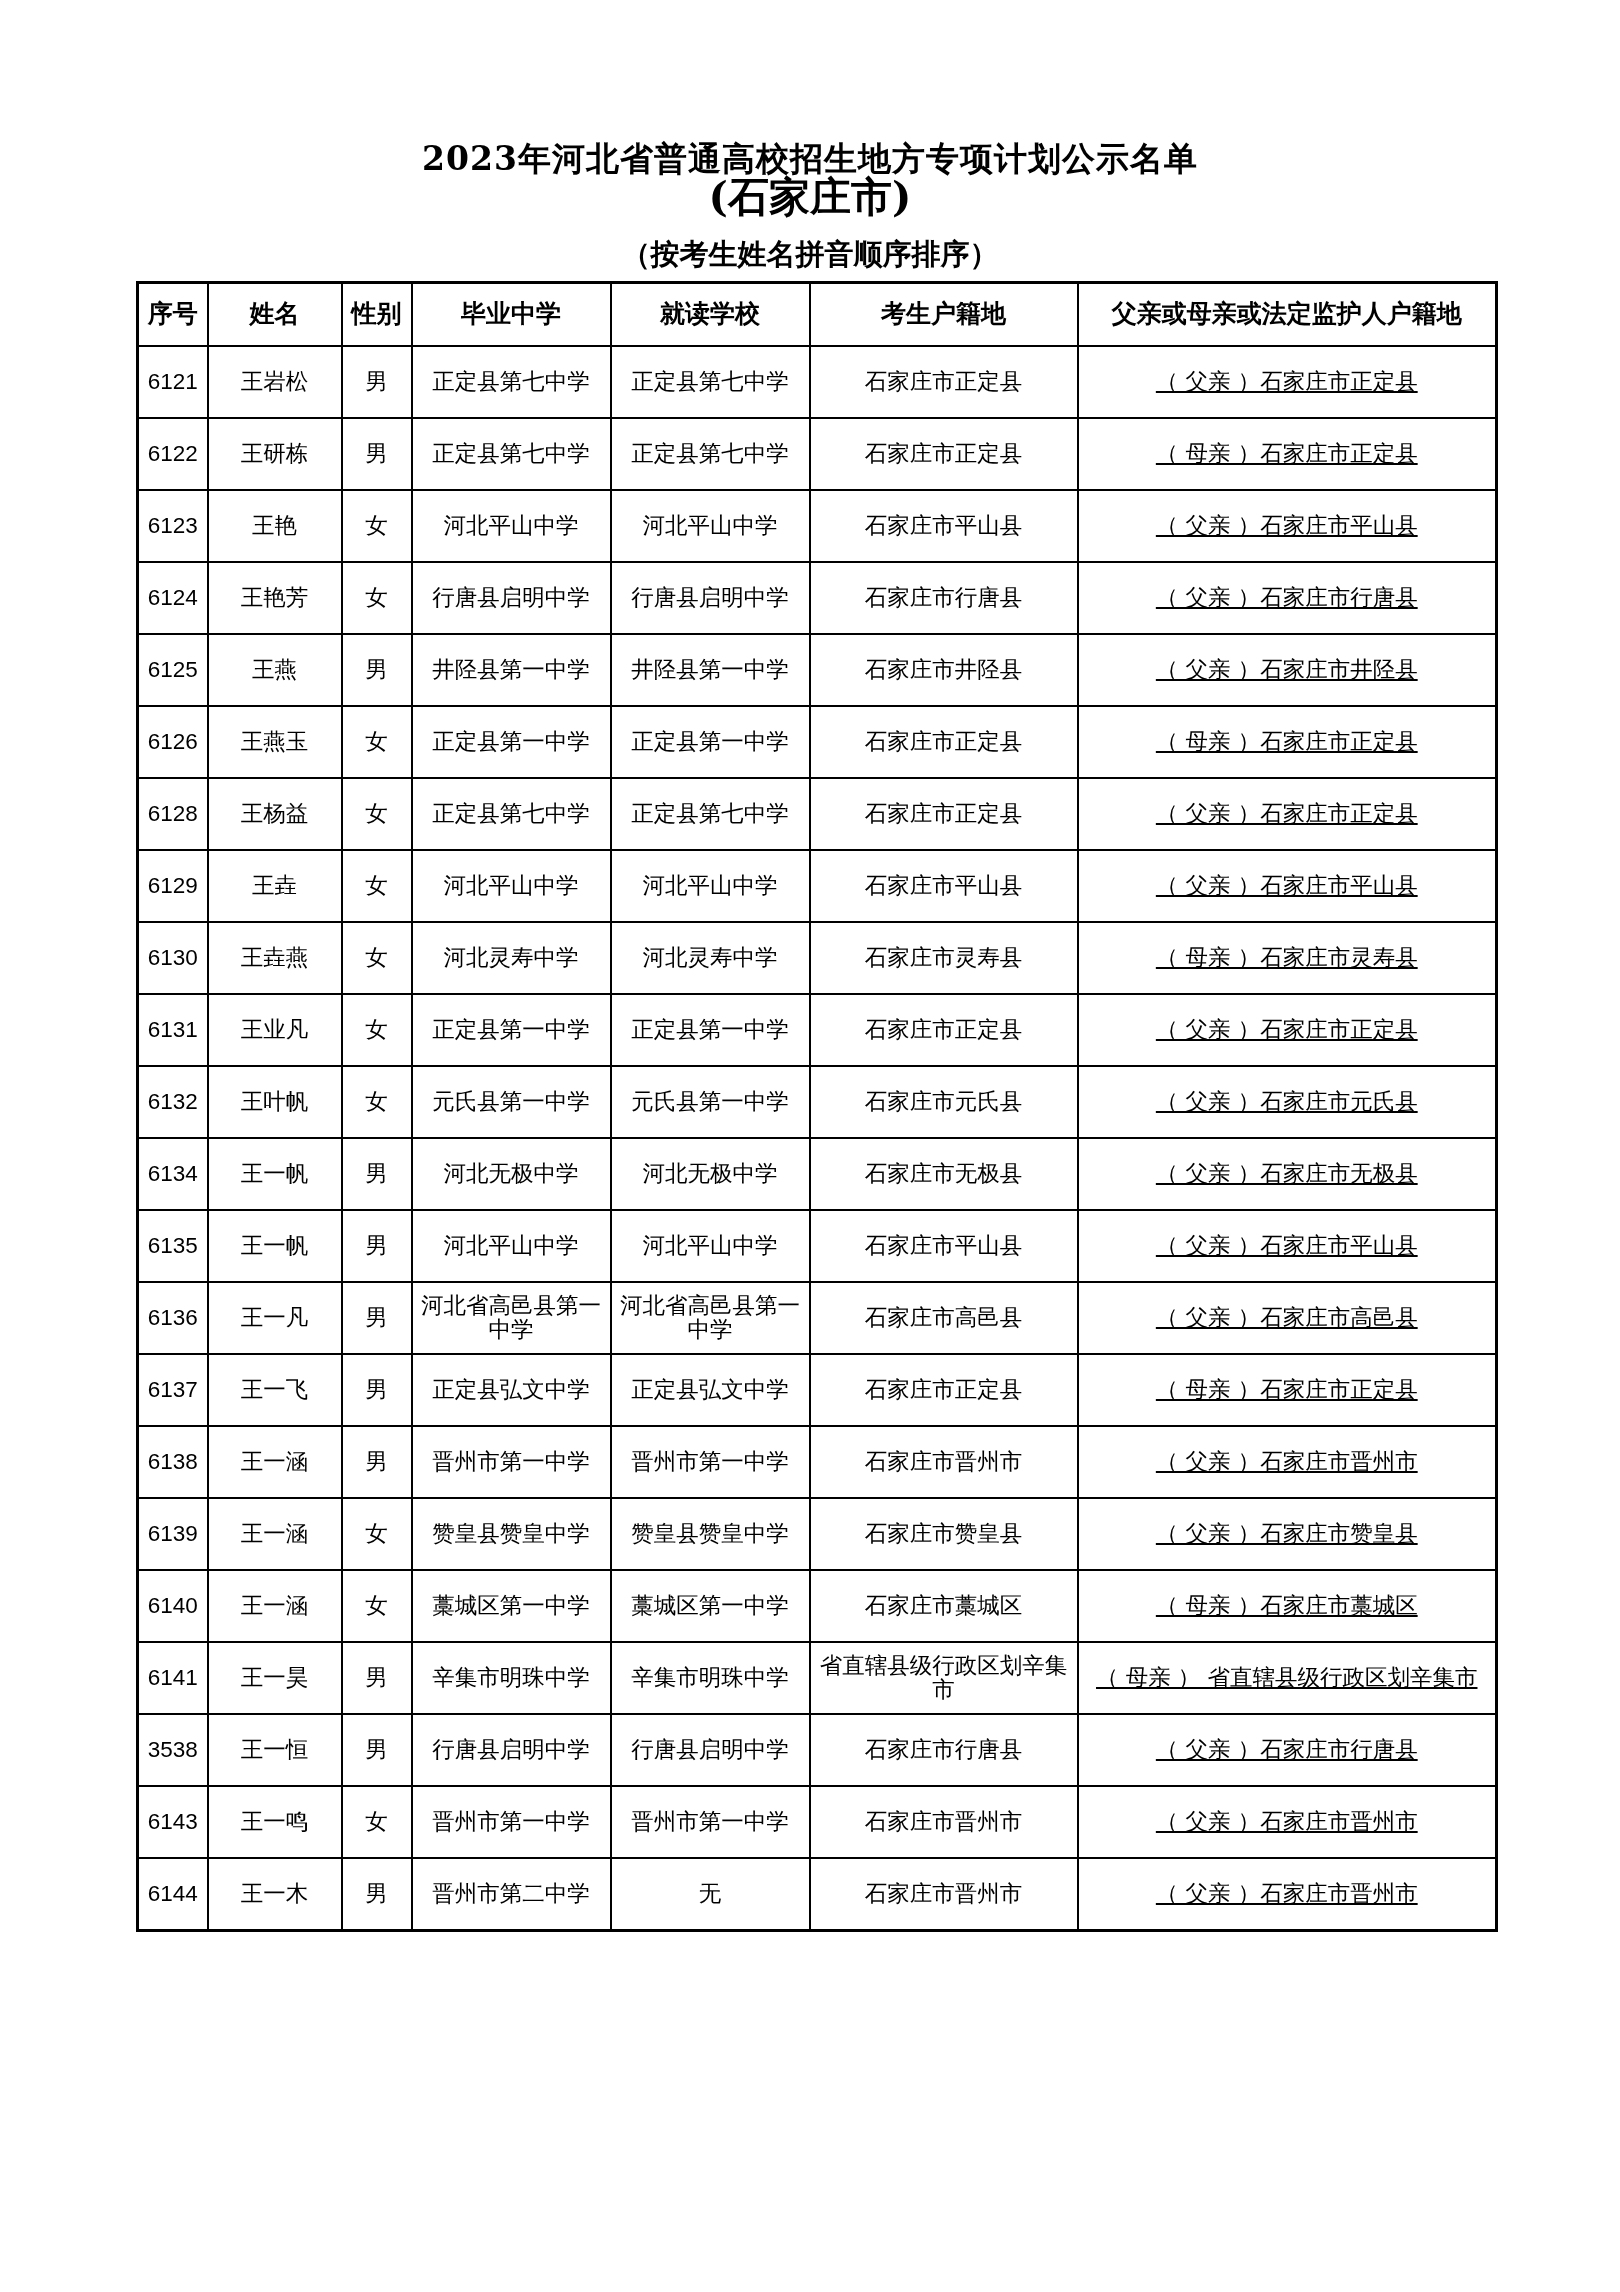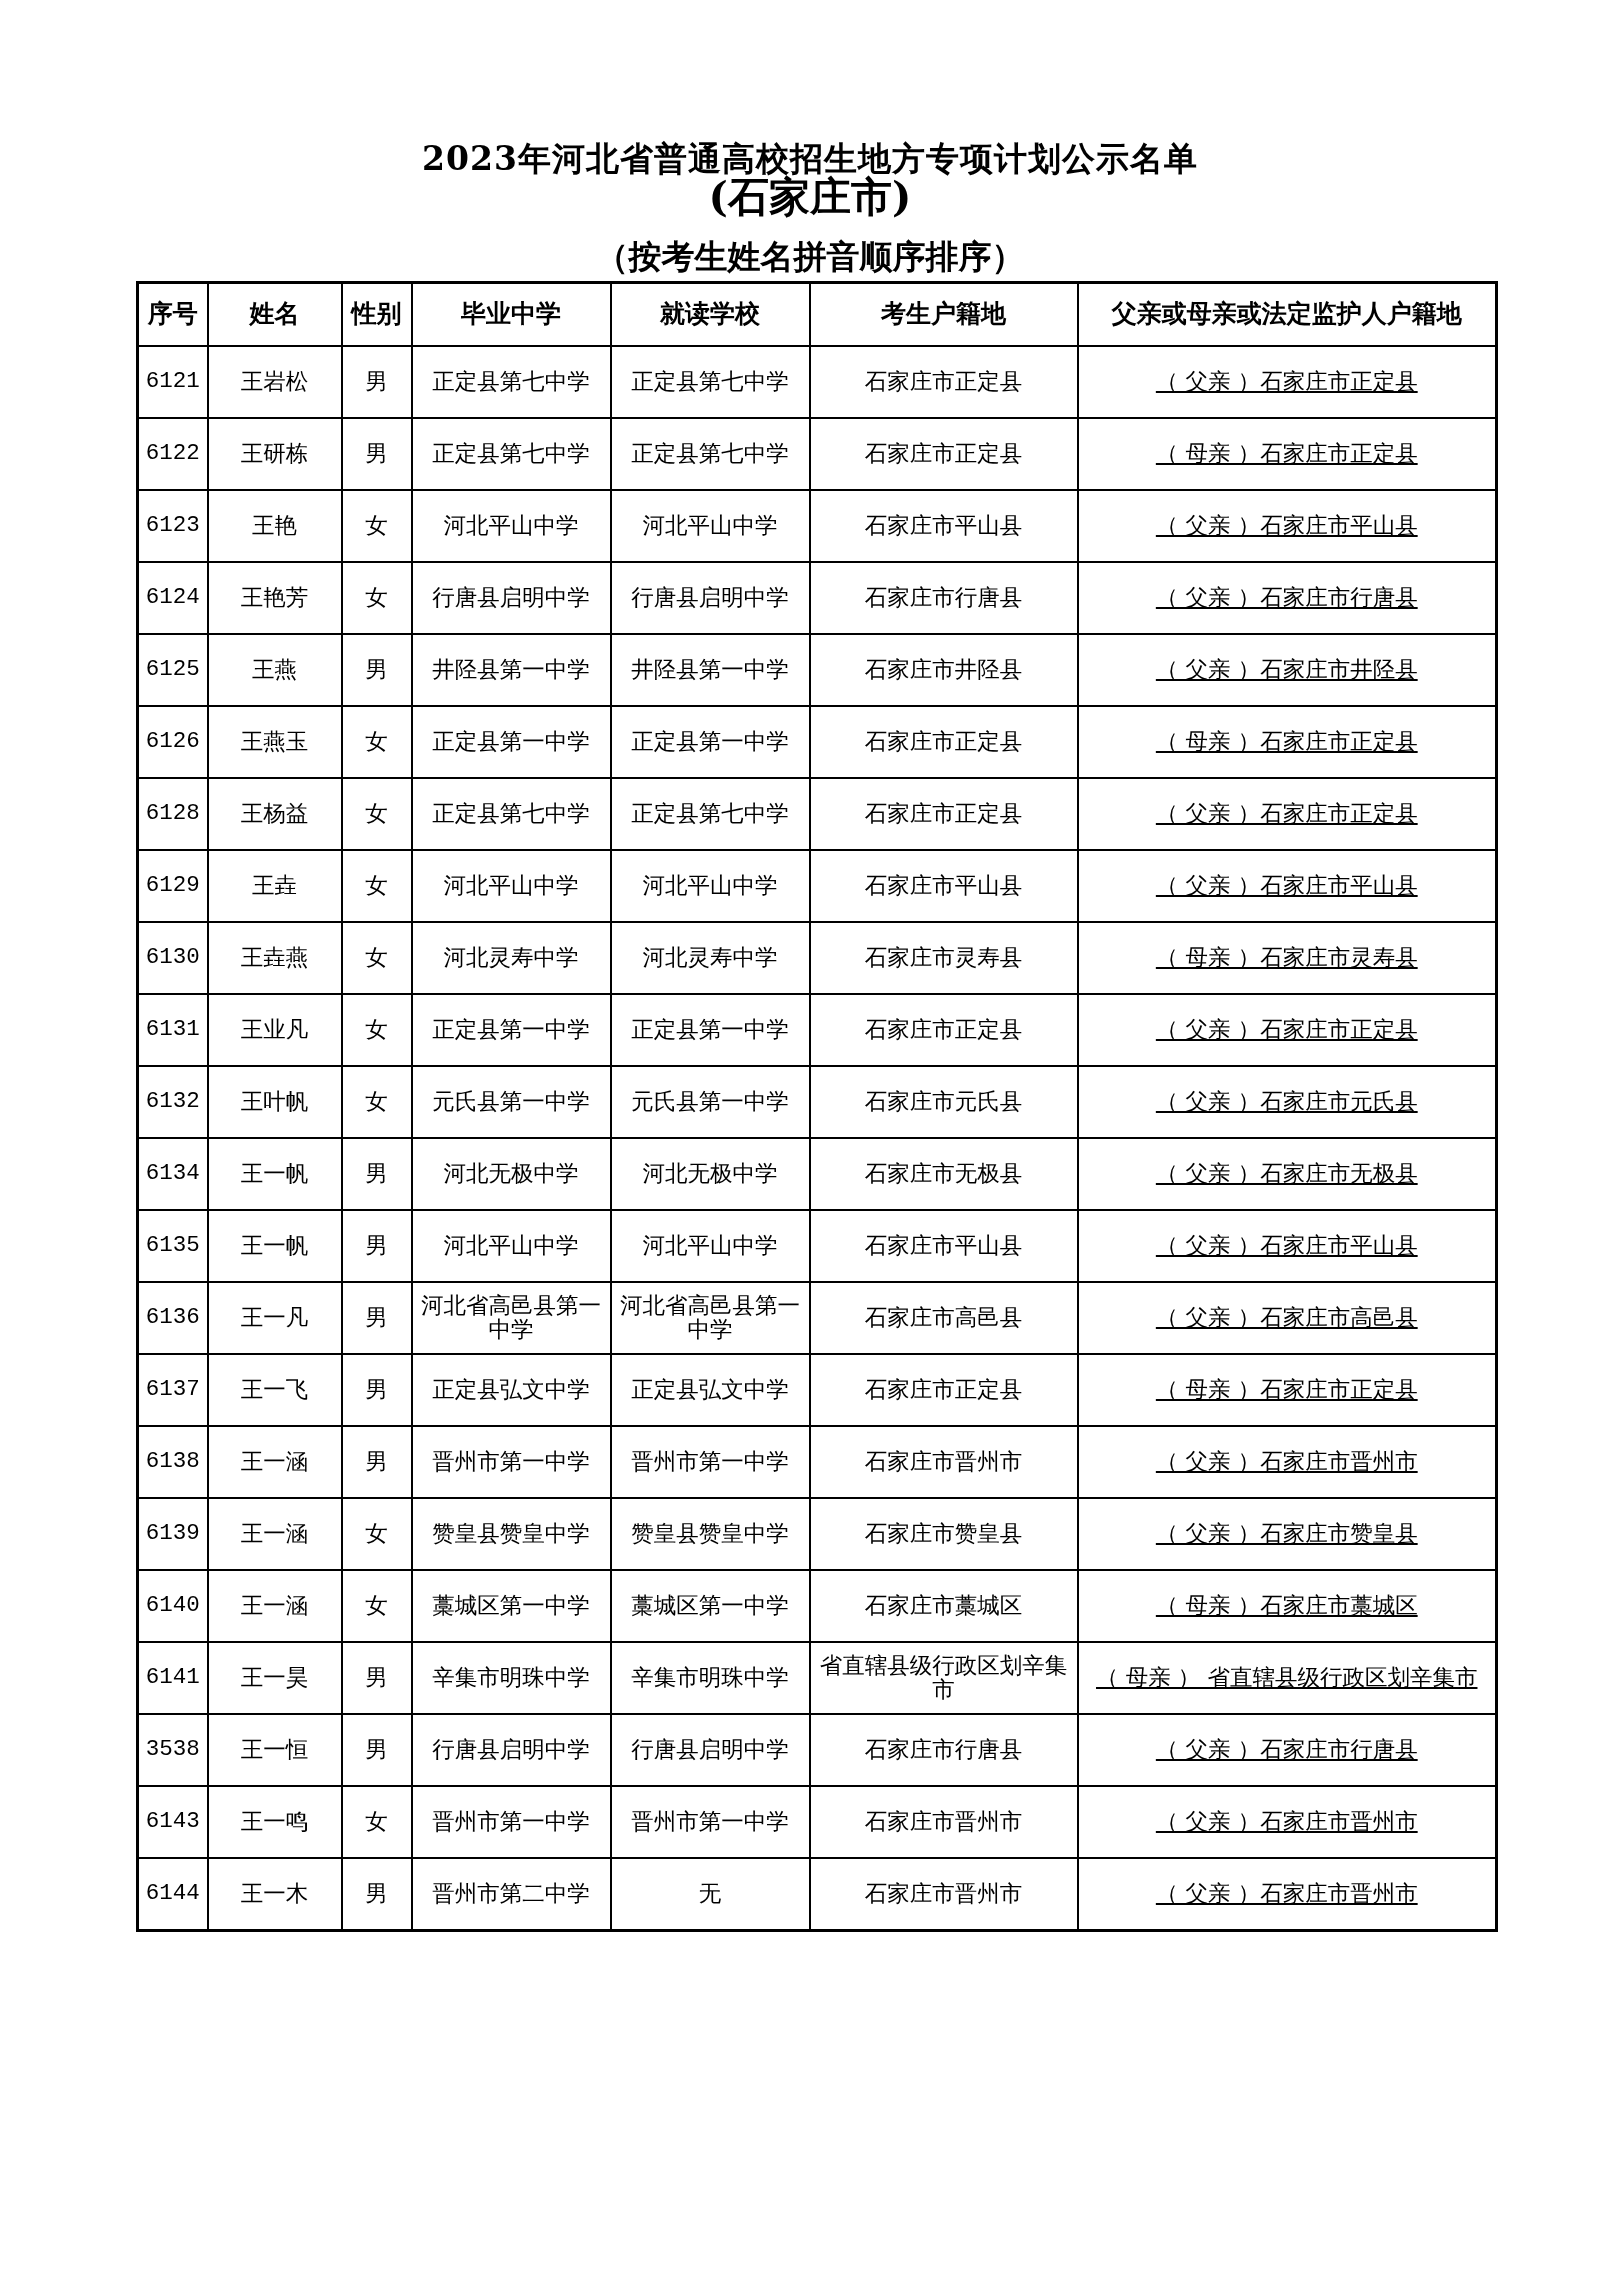--- a/index.html
+++ b/index.html
@@ -3,34 +3,34 @@
 <meta charset="utf-8">
 <style>
   html, body { margin: 0; padding: 0; background: #ffffff; }
   body { width: 1620px; height: 2293px; position: relative; overflow: hidden; color: #000; }
   .title {
     position: absolute; left: 0; width: 1620px; text-align: center;
     font-family: "DejaVu Serif", "Liberation Serif", serif; font-weight: bold;
   }
   .t1 { top: 137px; font-size: 33px; letter-spacing: 1px; }
   .t2 { top: 170px; font-size: 41px; }
-  .t3 { top: 235px; font-size: 33px; }
+  .t3 { top: 235px; font-size: 29px; }
   table.roster {
     position: absolute; left: 136px; top: 281px; width: 1358px;
     border-collapse: collapse; table-layout: fixed;
     border: 3.9px solid #000;
     font-family: "DejaVu Sans", "Liberation Sans", sans-serif;
   }
   table.roster th, table.roster td {
     border: 2.9px solid #000; text-align: center; vertical-align: middle;
     padding: 0 3.9px; line-height: 1.05;
   }
   table.roster th { height: 61px; font-size: 25px; font-weight: bold; font-family: "DejaVu Sans", sans-serif; }
   table.roster td { height: 70px; font-size: 22.5px; }
-  td.seq { font-family: Liberation Mono, monospace; font-size: 23.5px; }
+  td.seq { font-family: Liberation Sans, sans-serif; font-size: 23.5px; }
   .rel { letter-spacing: 0; text-decoration: underline; }
 </style>
 </head>
 <body>
 
 <div class="title t1">2023年河北省普通高校招生地方专项计划公示名单</div>
 <div class="title t2">(石家庄市)</div>
 <div class="title t3">（按考生姓名拼音顺序排序）</div>
 
 <table class="roster">

